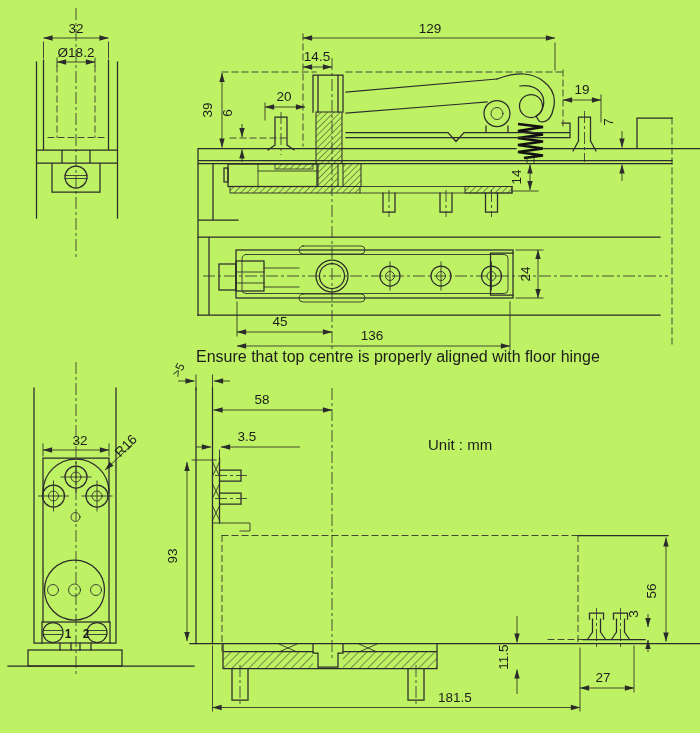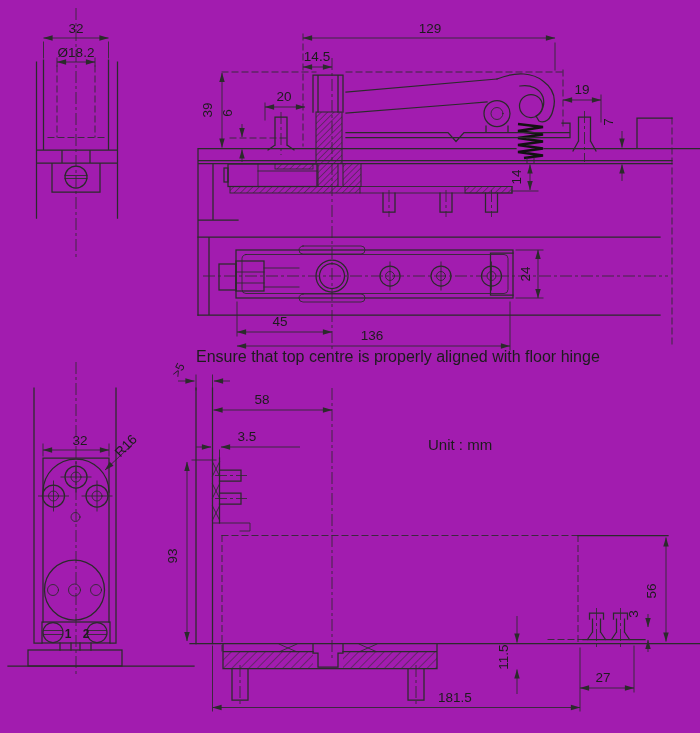--- a/index.html
+++ b/index.html
@@ -1,16 +1,16 @@
 <!DOCTYPE html>
 <html><head>
 <meta charset="utf-8">
 <style>
   html,body{margin:0;padding:0;background:#ffffff;}
-  .sheet{width:700px;height:733px;background:#a21caf;position:relative;overflow:hidden;}
+  .sheet{width:700px;height:733px;background:#bef264;position:relative;overflow:hidden;}
   svg{display:block;}
   .ln{stroke:#2b2b2b;stroke-width:1.25;fill:none;stroke-linecap:square;}
   .tn{stroke:#2b2b2b;stroke-width:0.85;fill:none;stroke-linecap:square;}
   .dim{stroke:#2b2b2b;stroke-width:0.85;fill:none;}
   .dash{stroke-dasharray:6 4;}
   .cl{stroke:#2b2b2b;stroke-width:0.8;fill:none;stroke-dasharray:12 3 3 3;}
   .spring{stroke:#111;stroke-width:2.6;fill:none;}
   text{font-family:"Liberation Sans","DejaVu Sans",sans-serif;fill:#1c1c1c;font-size:13.5px;}
   text.small{font-size:12px;}
   text.note{font-size:16px;}

